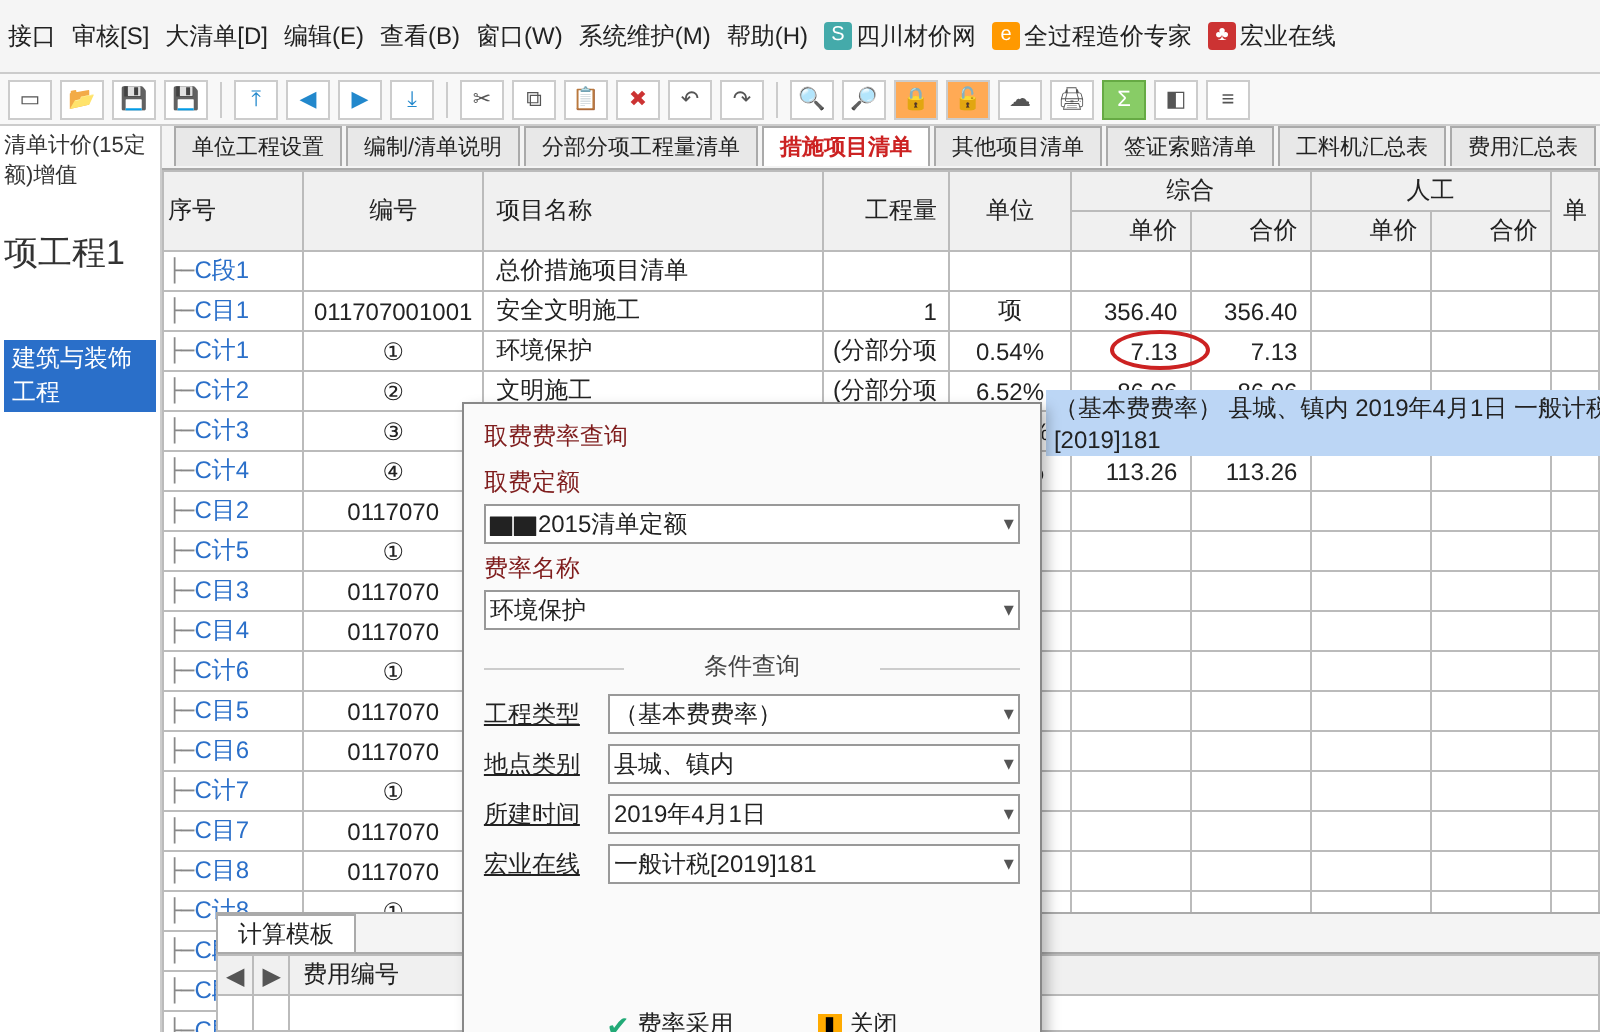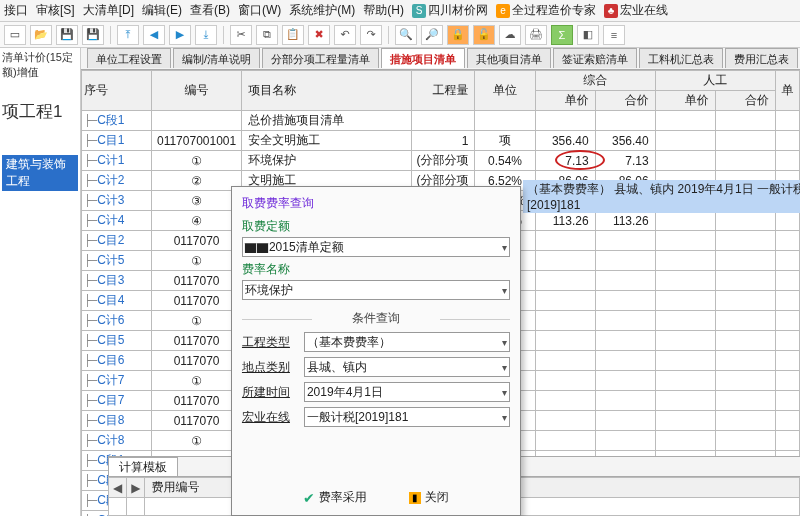--- a/index.html
+++ b/index.html
@@ -1,17 +1,17 @@
 <!DOCTYPE html>
 <html><head>
 <meta charset="utf-8">
 <style>
   * { box-sizing: border-box; }
   body { margin: 0; font-family: "Microsoft YaHei", SimSun, sans-serif; font-size: 12px; background: #f0f0f0; width: 800px; height: 516px; overflow: hidden; color: #222; }
-  .menubar { display: flex; align-items: center; background: #f5f5f5; border-bottom: 1px solid #ccc; height: 22px; padding: 0 4px; gap: 8px; white-space: nowrap; }
+  .menubar { display: flex; align-items: center; background: #f5f5f5; border-bottom: 1px solid #ccc; height: 37px; padding: 0 4px; gap: 8px; white-space: nowrap; }
   .menubar span { cursor: default; }
   .menubar .ext { display: inline-flex; align-items: center; gap: 2px; }
   .menubar .icon-s { width: 14px; height: 14px; display:inline-block; background:#4aa; color:#fff; font-size:10px; text-align:center; line-height:14px; border-radius:2px; }
   .menubar .icon-e { background:#f90; }
   .menubar .icon-u { background:#c33; }
   .toolbar { display:flex; align-items:center; background:#f8f8f8; border-bottom:1px solid #ccc; height:26px; padding:0 4px; gap:4px; }
   .tbtn { width:22px; height:20px; border:1px solid #ccc; background:#fff; display:inline-flex; align-items:center; justify-content:center; font-size:11px; color:#555; }
   .tbtn.green{ background:#8c6; color:#fff; border-color:#6a4;}
   .tbtn.blue{ color:#28c;}
   .tbtn.red{ color:#c33;}
@@ -33,22 +33,22 @@
   .tree-col { text-align:left; padding-left:2px; width:70px;}
   .code-col{ width:90px; }
   .name-col{ width:170px; text-align:left; padding-left:6px;}
   .eng-col{ width:50px; text-align:right; padding-right:6px;}
   .unit-col{ width:60px;}
   .num-col{ width:60px; text-align:right; padding-right:6px;}
   .tree-connector{ color:#888; font-family:monospace; font-size:11px;}
   .tree-label{ color:#2a6fc9; }
   .circled{ font-family:"Arial Unicode MS", sans-serif;}
   .popup{ position:absolute; left:150px; top:138px; width:290px; height:330px; background:#fafafa; border:1px solid #888; box-shadow:3px 3px 6px rgba(0,0,0,.25); padding:8px 10px; z-index:10;}
-  .popup .ptitle{ color:#6d28d9; margin-bottom:6px;}
-  .popup label{ display:block; margin:4px 0 2px; color:#15803d;}
+  .popup .ptitle{ color:#7f1d1d; margin-bottom:6px;}
+  .popup label{ display:block; margin:4px 0 2px; color:#7f1d1d;}
   .popup select, .popup .combo{ width:100%; border:1px solid #999; height:20px; font-size:12px; background:#fff; padding:0 2px;}
   .popup .combo{ display:flex; align-items:center; justify-content:space-between;}
   .popup .combo .caret{ font-size:10px; color:#555;}
   .popup .cond-head{ text-align:center; margin:10px 0 4px; color:#444; position:relative;}
   .popup .cond-head::before,.popup .cond-head::after{content:""; position:absolute; top:50%; width:70px; border-top:1px solid #ccc;}
   .popup .cond-head::before{left:0;} .popup .cond-head::after{right:0;}
   .popup .row{ display:flex; align-items:center; margin:5px 0; gap:6px;}
   .popup .row .lbl{ width:56px;text-decoration:underline;}
   .popup .row .combo{ flex:1;}
   .popup .footer{ position:absolute; left:0; right:0; bottom:6px; display:flex; justify-content:center; gap:24px;}

